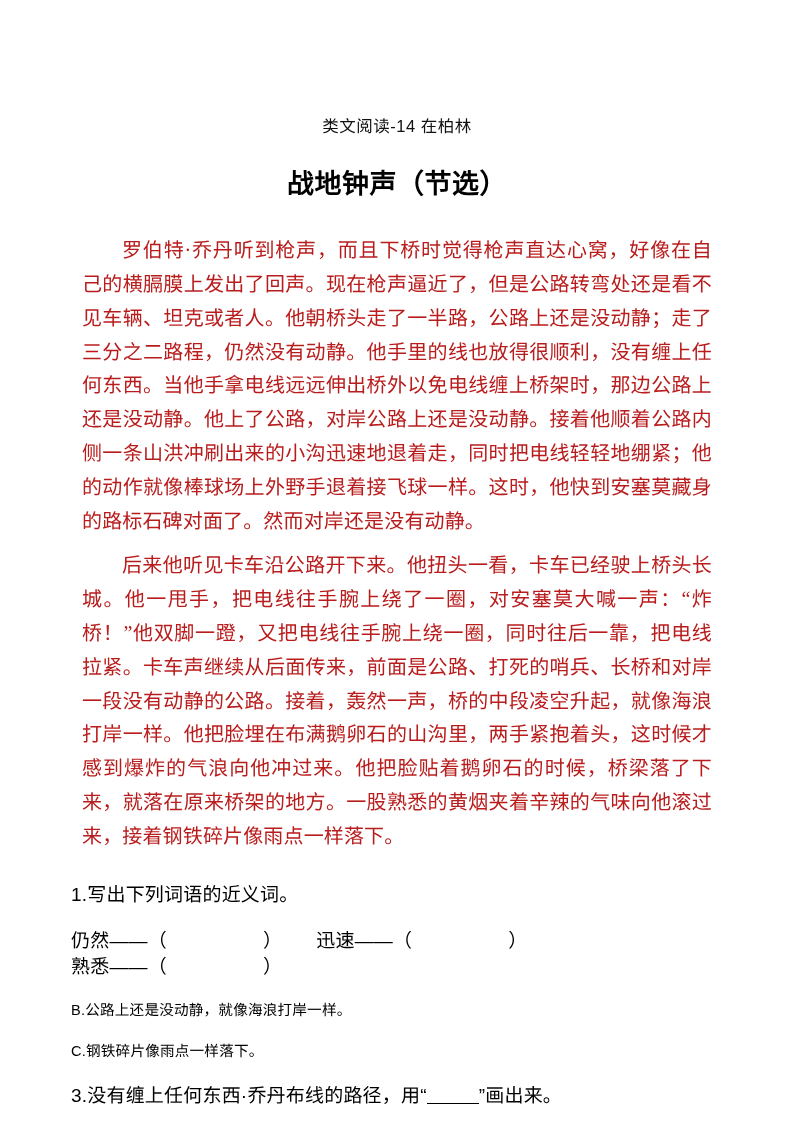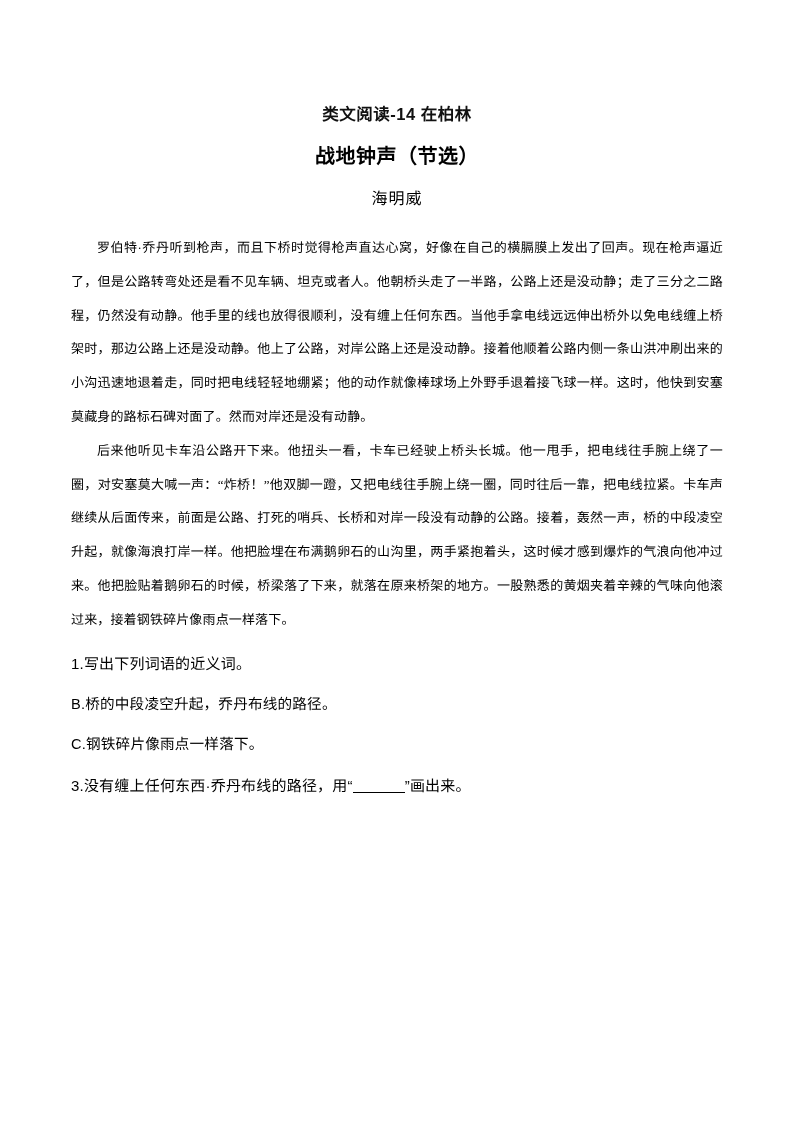--- a/index.html
+++ b/index.html
@@ -33,32 +33,32 @@
     left: 71px;
     top: 0;
     width: 652px;
   }
 
   
   .doc-header {
     text-align: center;
     font-family: "Liberation Sans", "DejaVu Sans", sans-serif;
     font-size: 16.5px;
-    font-weight: 700;
+    font-weight: 400;
     letter-spacing: 0.5px;
-    margin: 0;
+    margin: 12px;
     padding-top: 105px;
     line-height: 1.2;
     color: #111;
   }
 
   .doc-title {
     text-align: center;
     font-family: "Liberation Sans", "DejaVu Sans", sans-serif;
-    font-size: 20px;
+    font-size: 27px;
     font-weight: 700;
     letter-spacing: 0.5px;
     margin: 0;
     padding-top: 19px;
     line-height: 1.2;
     color: #000;
   }
 
   .doc-author {
     text-align: center;
@@ -72,39 +72,39 @@
     color: #000;
   }
 
   
   .passage {
     margin: 0;
     padding-top: 23px;
   }
 
   .passage p {
-    margin: 0;
+    margin: 11px;
     font-family: "Liberation Serif", "DejaVu Serif", serif;
-    font-size: 13px;
+    font-size: 20px;
     line-height: 33.8px;
     text-align: justify;
     text-justify: inter-ideograph;
     text-indent: 2em;
     letter-spacing: 0.15px;
-    color: #000000;
+    color: #b91c1c;
   }
 
   
   .questions {
     padding-top: 17px;
   }
 
   .q {
     font-family: "Liberation Sans", "DejaVu Sans", sans-serif;
-    font-size: 15px;
+    font-size: 19px;
     line-height: 1.35;
     color: #000;
     margin: 0;
     padding-bottom: 21px;
     letter-spacing: 0.2px;
   }
 
   .q.synonyms {
     padding-bottom: 22px;
   }
@@ -140,35 +140,35 @@
 </head>
 <body>
 
 <div class="page">
   <div class="content">
 
     <div class="doc-header">类文阅读-14  在柏林</div>
 
     <div class="doc-title">战地钟声（节选）</div>
 
-    <div class="doc-author">海明威</div>
 
     <div class="passage">
       <p>罗伯特·乔丹听到枪声，而且下桥时觉得枪声直达心窝，好像在自己的横膈膜上发出了回声。现在枪声逼近了，但是公路转弯处还是看不见车辆、坦克或者人。他朝桥头走了一半路，公路上还是没动静；走了三分之二路程，仍然没有动静。他手里的线也放得很顺利，没有缠上任何东西。当他手拿电线远远伸出桥外以免电线缠上桥架时，那边公路上还是没动静。他上了公路，对岸公路上还是没动静。接着他顺着公路内侧一条山洪冲刷出来的小沟迅速地退着走，同时把电线轻轻地绷紧；他的动作就像棒球场上外野手退着接飞球一样。这时，他快到安塞莫藏身的路标石碑对面了。然而对岸还是没有动静。</p>
       <p>后来他听见卡车沿公路开下来。他扭头一看，卡车已经驶上桥头长城。他一甩手，把电线往手腕上绕了一圈，对安塞莫大喊一声：“炸桥！”他双脚一蹬，又把电线往手腕上绕一圈，同时往后一靠，把电线拉紧。卡车声继续从后面传来，前面是公路、打死的哨兵、长桥和对岸一段没有动静的公路。接着，轰然一声，桥的中段凌空升起，就像海浪打岸一样。他把脸埋在布满鹅卵石的山沟里，两手紧抱着头，这时候才感到爆炸的气浪向他冲过来。他把脸贴着鹅卵石的时候，桥梁落了下来，就落在原来桥架的地方。一股熟悉的黄烟夹着辛辣的气味向他滚过来，接着钢铁碎片像雨点一样落下。</p>
     </div>
 
     <div class="questions">
 
       <div class="q"><span>1.</span><span>写出下列词语的近义词。</span></div>
 
+      <div class="q synonyms"><span class="syn-item"><span>仍然</span><span>——</span><span>（　　　　　）</span></span><span class="syn-gap"></span><span class="syn-item"><span>迅速</span><span>——</span><span>（　　　　　）</span></span><span class="syn-gap"></span><span class="syn-item"><span>熟悉</span><span>——</span><span>（　　　　　）</span></span></div>
 
 
 
-      <div class="opt"><span>B.</span><span>桥的中段凌空升起，乔丹布线的路径。</span></div>
+      <div class="opt"><span>B.</span><span>公路上还是没动静，就像海浪打岸一样。</span></div>
 
       <div class="opt"><span>C.</span><span>钢铁碎片像雨点一样落下。</span></div>
 
       <div class="q"><span>3.</span><span>没有缠上任何东西·乔丹布线的路径，用“</span><span class="blank-inline"></span><span>”画出来。</span></div>
 
     </div>
   </div>
 </div>
 
 </body></html>

